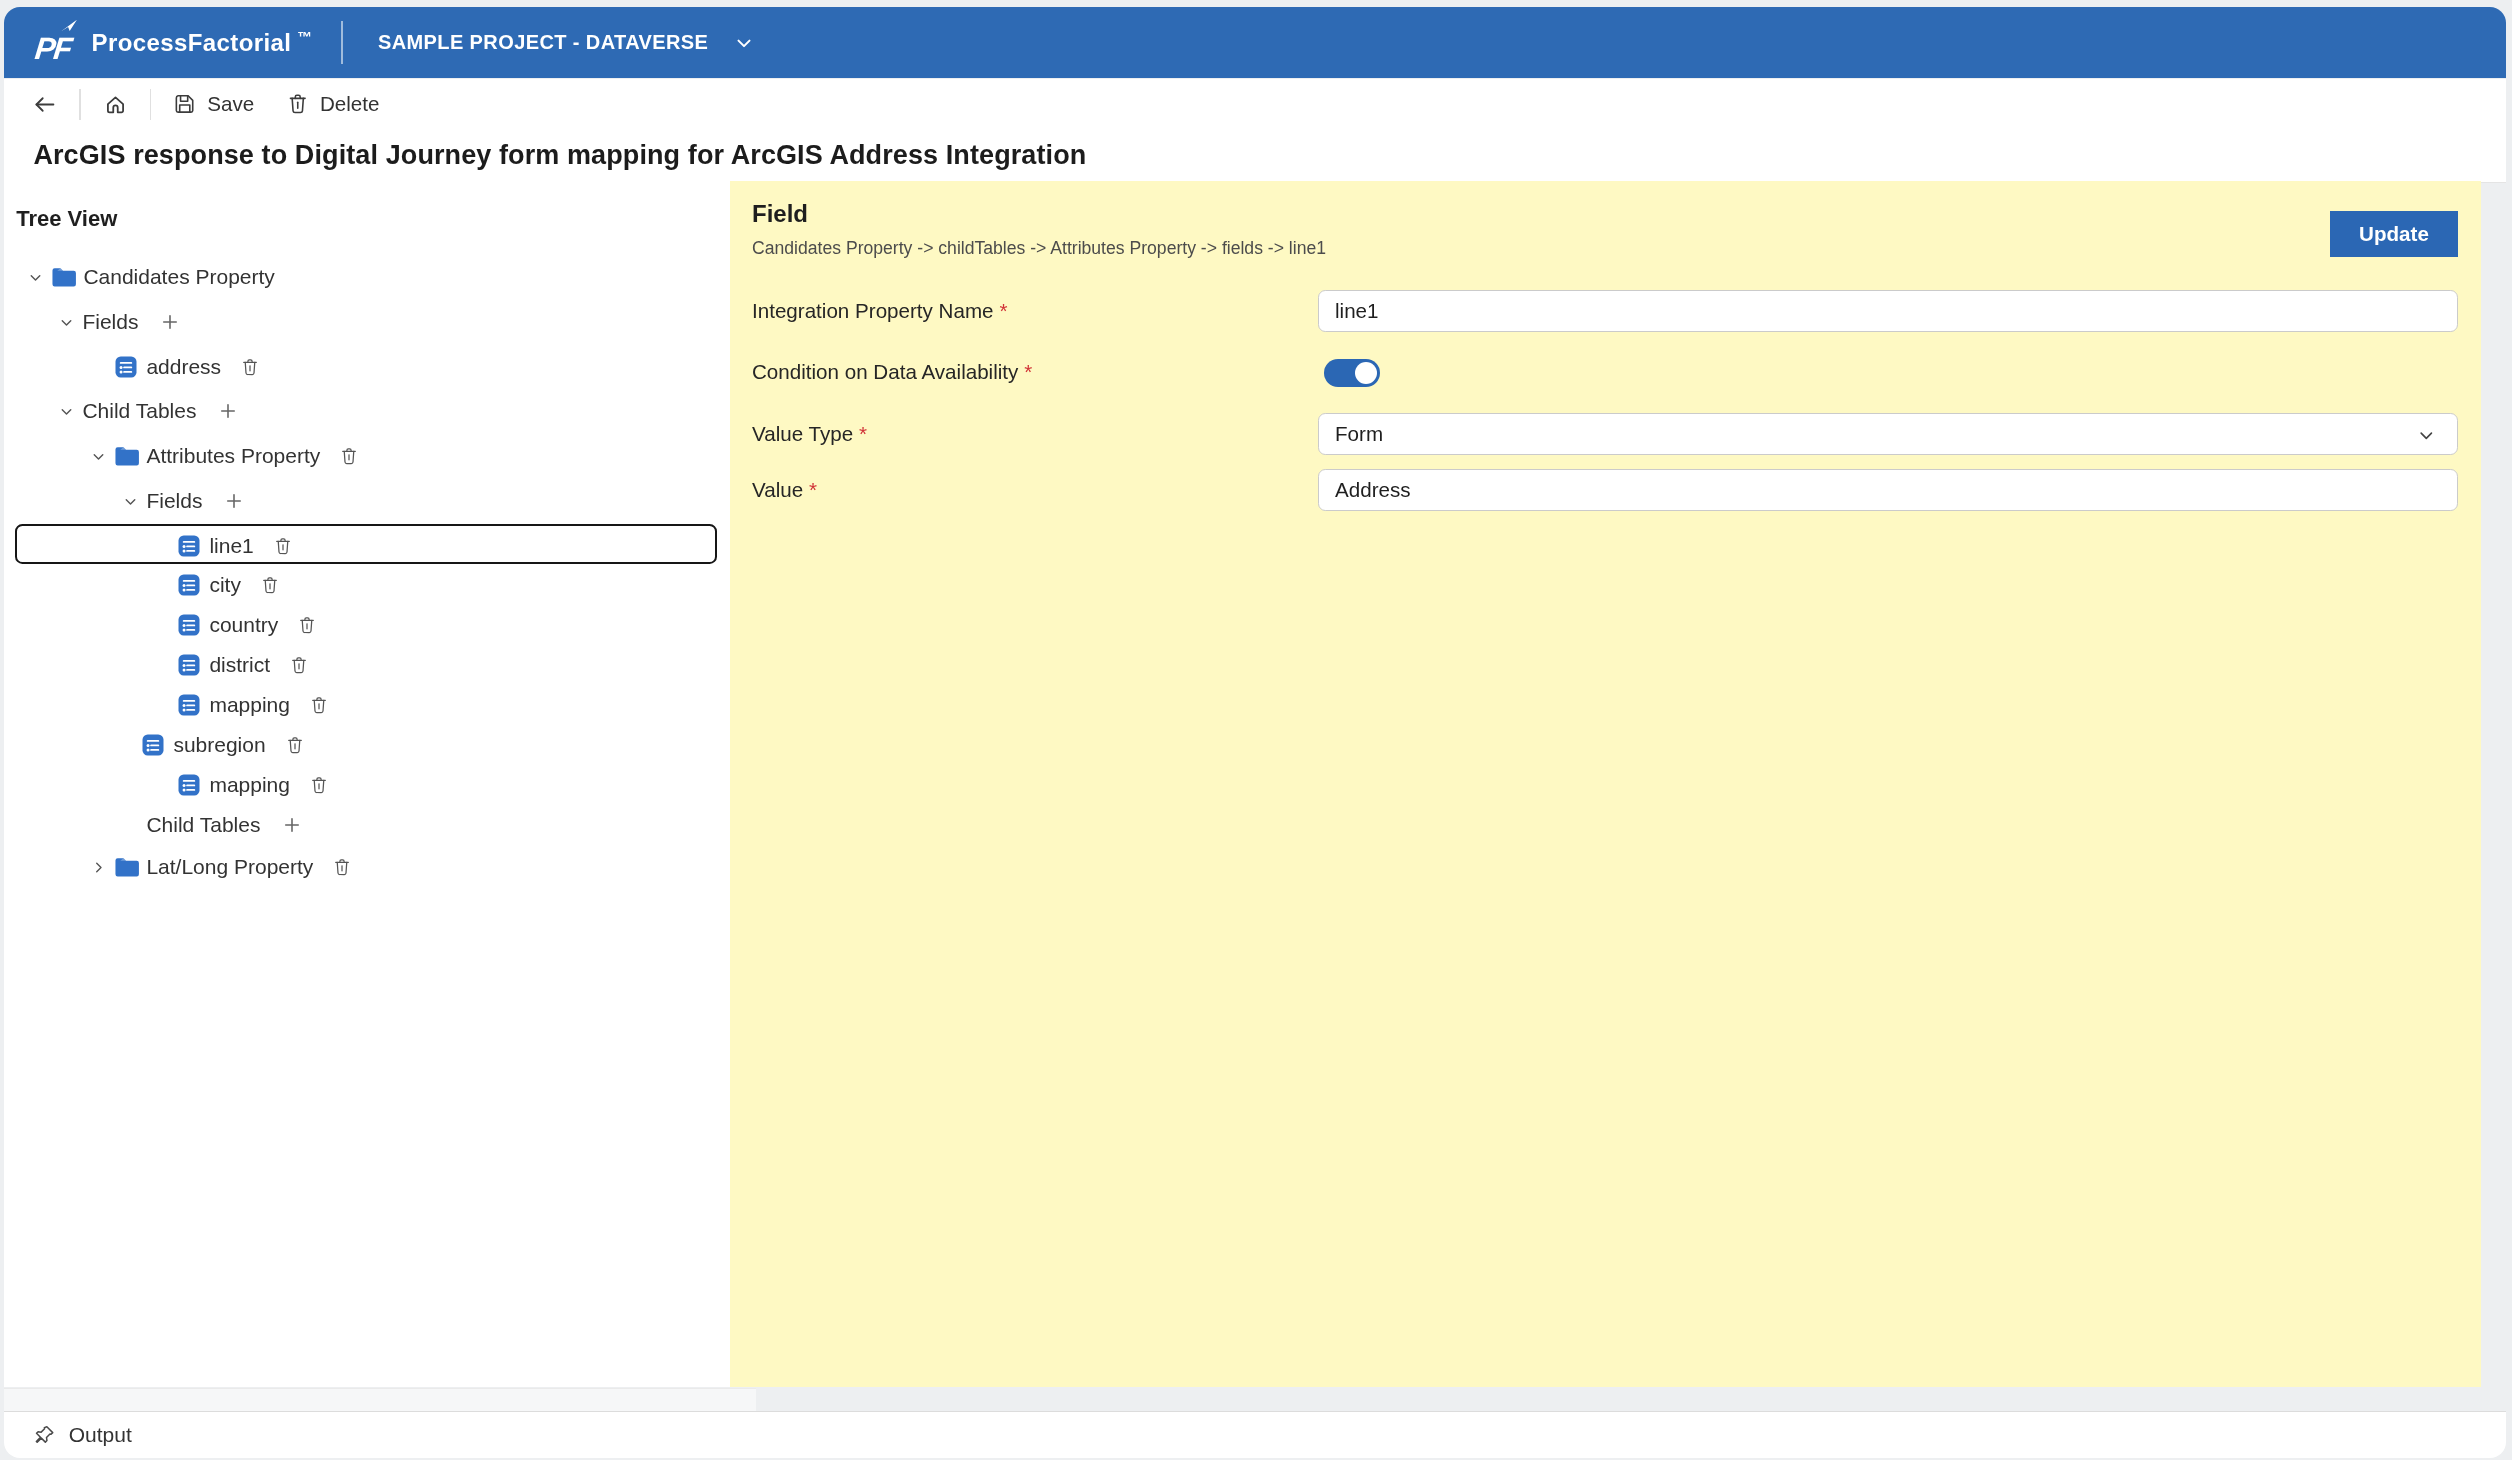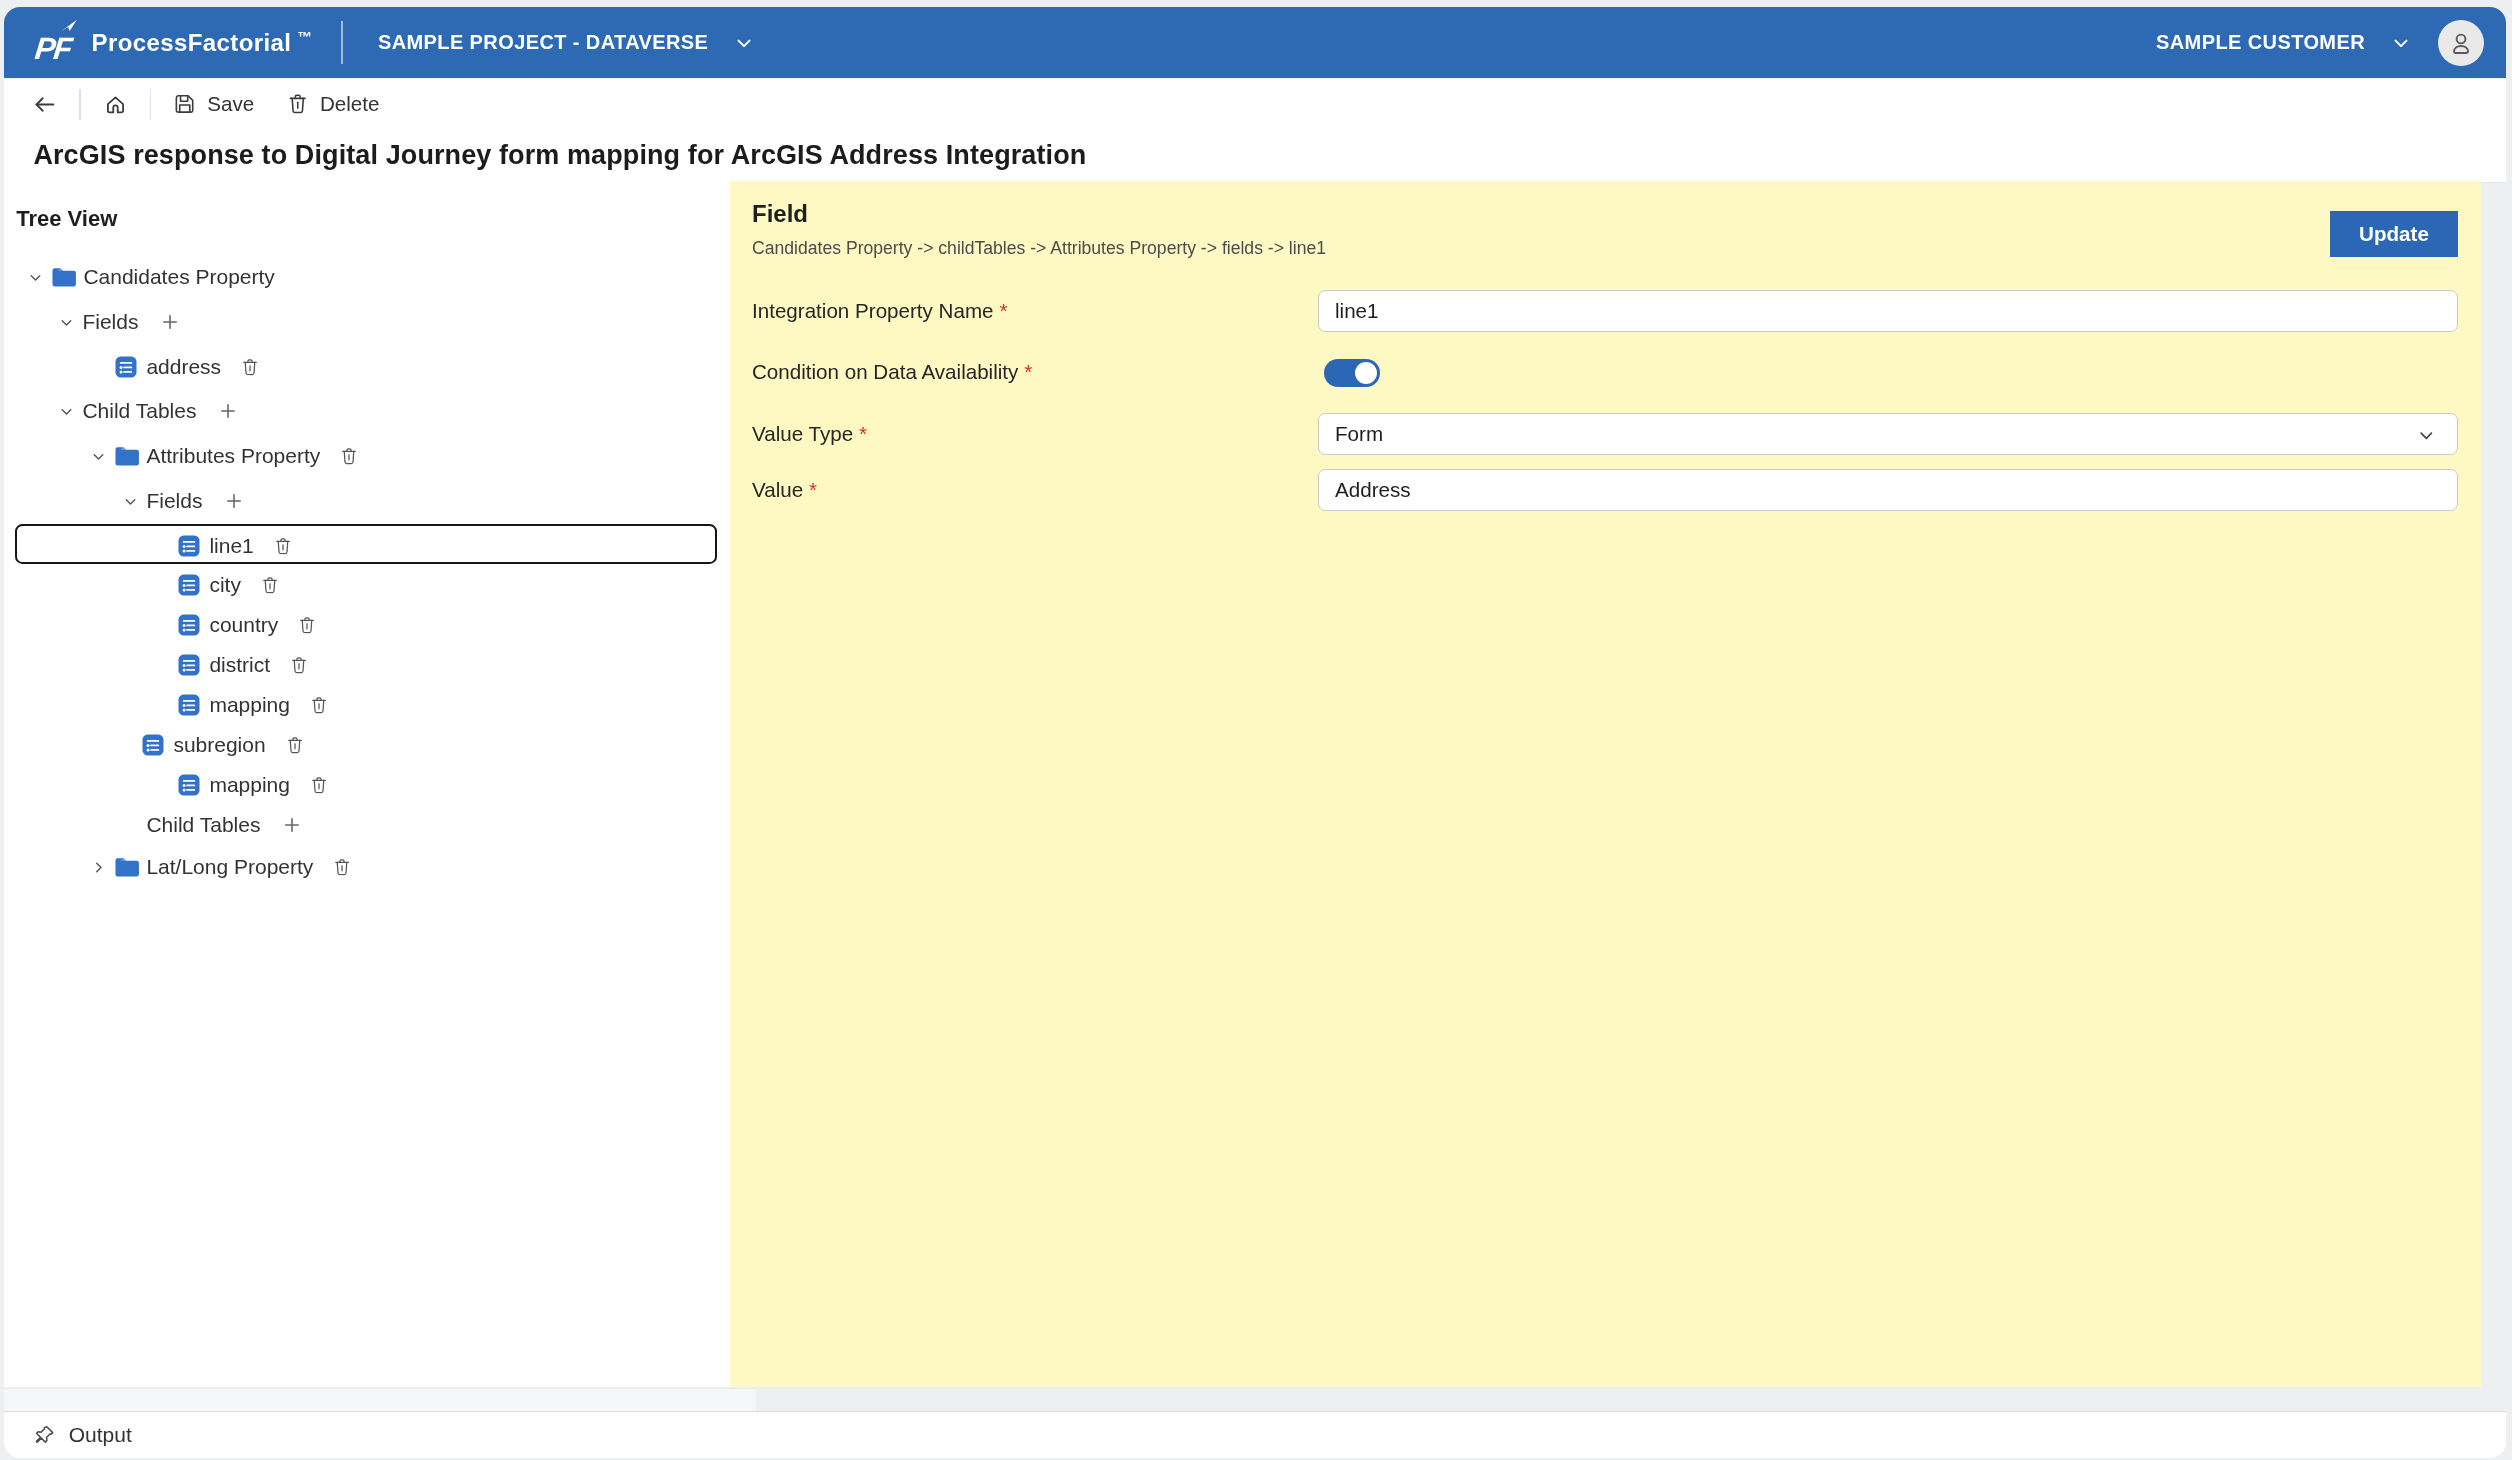--- a/index.html
+++ b/index.html
@@ -132,34 +132,20 @@
     <div class="logo-plane"></div>
     <div class="logo-pf">PF</div>
   </div>
   <div class="brand"><span>ProcessFactorial</span><span class="tm">™</span></div>
   <div class="topbar-divider"></div>
   <div class="project-name">SAMPLE PROJECT - DATAVERSE</div>
   <div class="top-chevron">
     <svg width="22" height="22" viewBox="0 0 28 28" fill="none" stroke="#fff" stroke-width="2.6" stroke-linecap="round" stroke-linejoin="round">
         <path d="M7 11l7 7 7-7"></path>
       </svg>
-  </div>
-  <div class="topbar-right">
-    <div class="customer-name">SAMPLE CUSTOMER</div>
-    <div class="top-chevron">
-      <svg width="22" height="22" viewBox="0 0 28 28" fill="none" stroke="#fff" stroke-width="2.6" stroke-linecap="round" stroke-linejoin="round">
-          <path d="M7 11l7 7 7-7"></path>
-        </svg>
-    </div>
-    <div class="avatar">
-      <svg width="28" height="28" viewBox="0 0 28 28" fill="none" stroke="#5a5a5a" stroke-width="1.9">
-        <circle cx="14" cy="10" r="4.4"></circle>
-        <path d="M7 22.6c0-3.4 3.1-5.6 7-5.6s7 2.2 7 5.6c0 .8-.6 1.4-1.4 1.4H8.4C7.6 24 7 23.4 7 22.6z"></path>
-      </svg>
-    </div>
   </div>
 </header>
 
 <div class="abs toolbar">
   <div class="tb-btn" style="margin-left:28px;">
     <svg width="25" height="25" viewBox="0 0 28 28" fill="none" stroke="#3c3c3c" stroke-width="2" stroke-linecap="round" stroke-linejoin="round">
         <path d="M24 14H5"></path>
         <path d="M12 7l-7 7 7 7"></path>
       </svg>
   </div>

